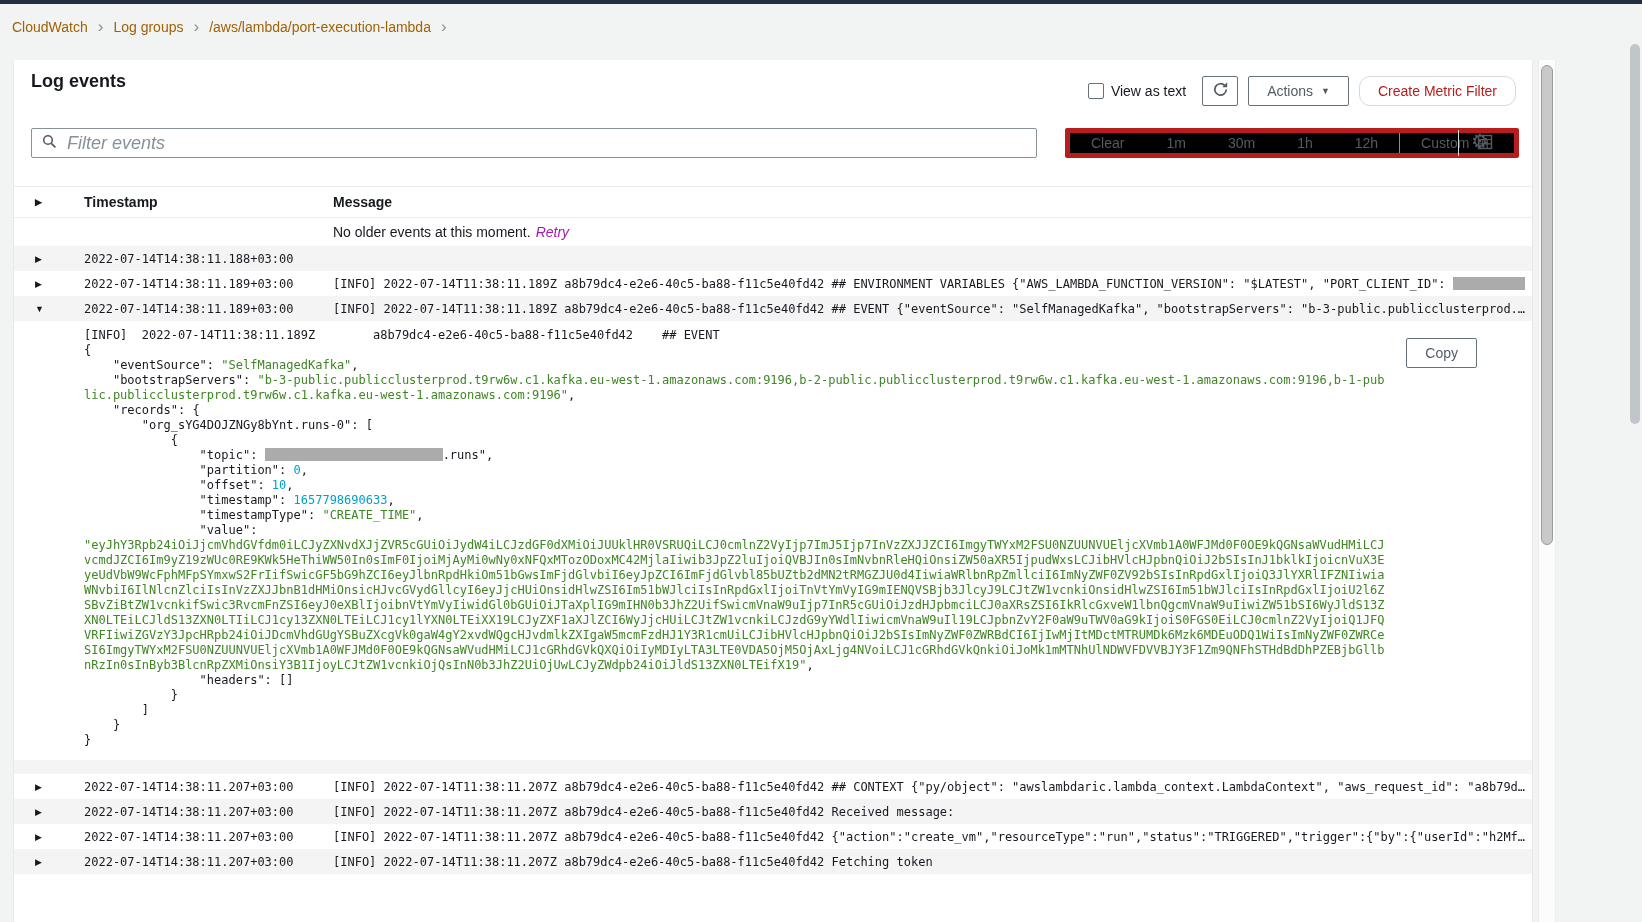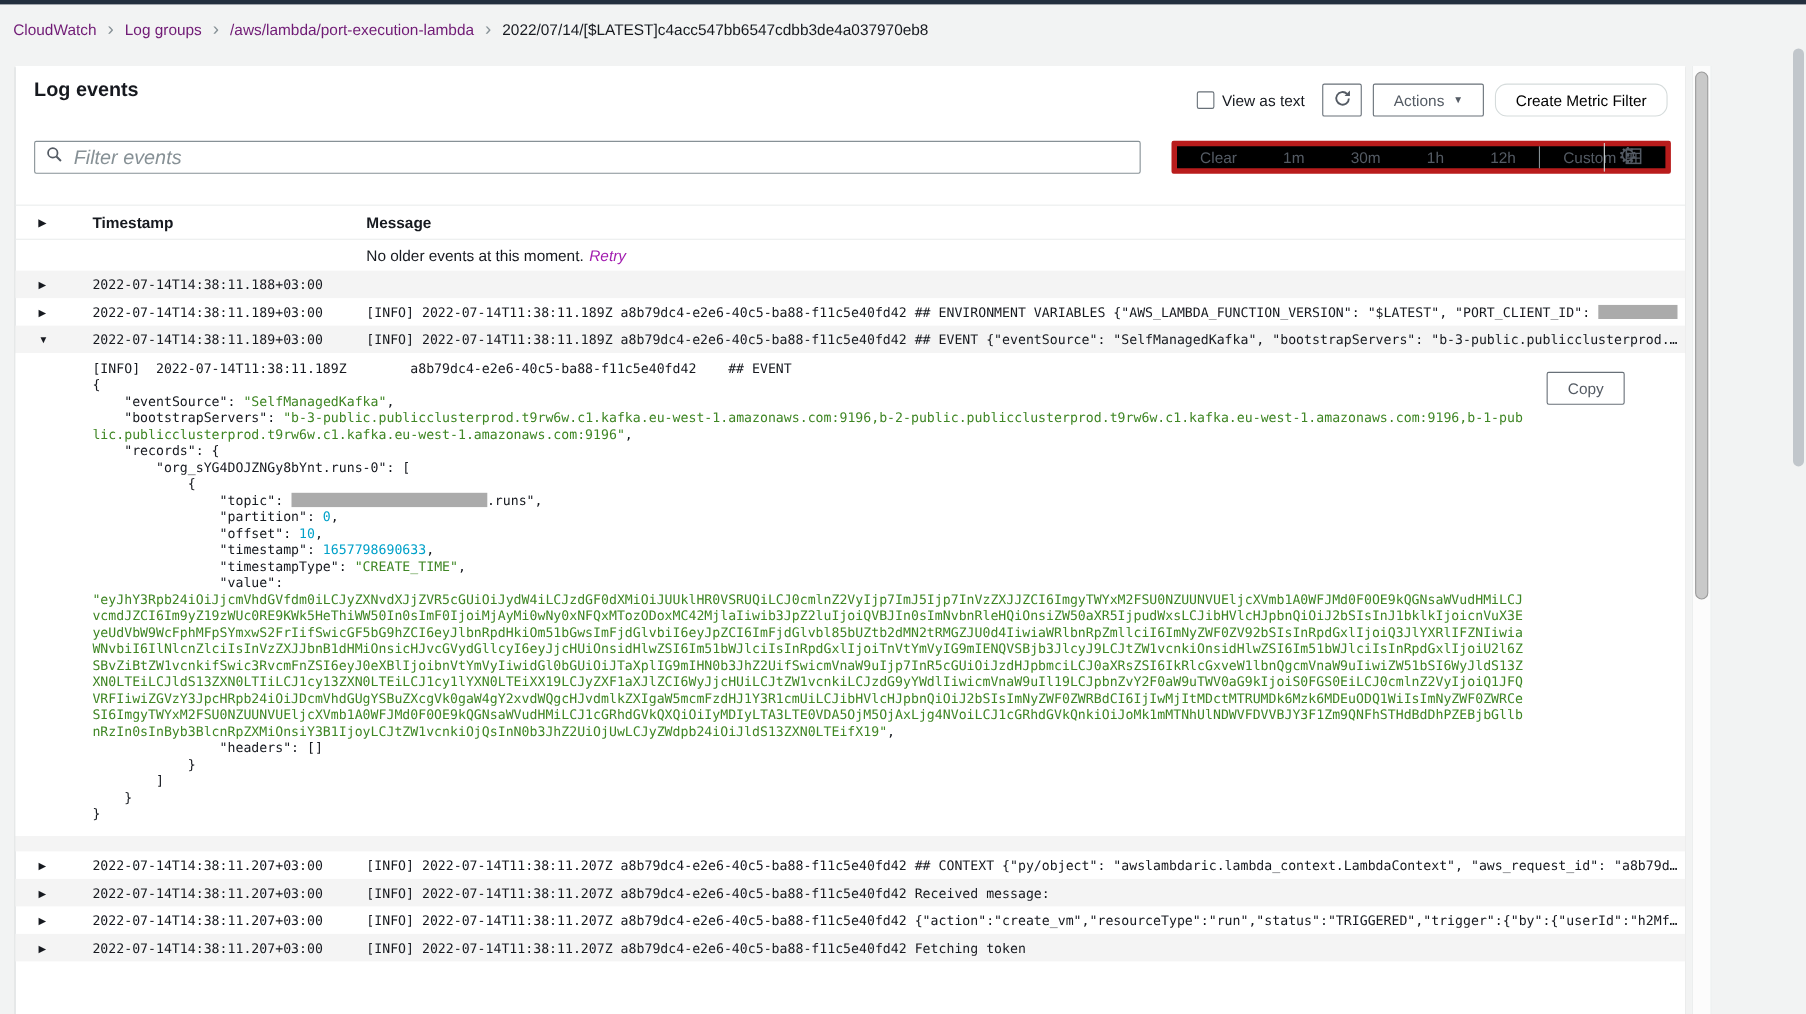--- a/index.html
+++ b/index.html
@@ -1,39 +1,39 @@
 <!DOCTYPE html>
 <html><head>
 <meta charset="utf-8">
 <style>
   html,body{margin:0;padding:0;width:1642px;height:922px;overflow:hidden;
     background:#f2f3f3;font-family:"Liberation Sans",sans-serif;color:#16191f;}
   .topbar{position:absolute;left:0;top:0;width:1642px;height:4px;background:#232f3e;}
   
   .breadcrumb{position:absolute;left:0;top:4px;width:1642px;height:46px;display:flex;
     align-items:center;padding-left:12px;font-size:14px;gap:10px;}
-  .crumb-link{color:#701a75;cursor:pointer;text-decoration:none;}
+  .crumb-link{color:#a16207;cursor:pointer;text-decoration:none;}
   .crumb-current{color:#16191f;}
   .crumb-sep{color:#879196;font-size:17px;line-height:14px;}
   
   .card{position:absolute;left:14px;top:60px;width:1518px;height:862px;background:#ffffff;
     box-shadow:0 1px 1px 0 rgba(0,28,36,.25);}
   .page-title{position:absolute;left:17px;top:11px;font-size:18px;font-weight:bold;}
   .subtitle{position:absolute;left:17px;top:33px;font-size:14px;white-space:nowrap;}
   .link{color:#0073bb;cursor:pointer;}
   .ext-icon{display:inline-block;vertical-align:-1px;margin-left:3px;}
   .controls{position:absolute;top:15px;right:16px;display:flex;align-items:center;gap:10px;height:32px;}
   .chk-wrap{display:flex;align-items:flex-start;gap:7px;margin-right:6px;}
   .checkbox{width:14px;height:14px;border:1px solid #687078;border-radius:2px;background:#fff;}
   .chk-label{font-size:14px;}
   .btn{display:inline-flex;align-items:center;justify-content:center;gap:8px;height:30px;
     background:#fff;border:1px solid #687078;border-radius:2px;font-size:14px;font-weight:normal;
     color:#545b64;padding:0 18px;cursor:pointer;font-family:"Liberation Sans",sans-serif;}
   .btn.icon-only{width:36px;padding:0;}
-  .btn.disabled{color:#000000;border-color:#d5dbdb;cursor:default;border-radius:11px;}
+  .btn.disabled{color:#b91c1c;border-color:#d5dbdb;cursor:default;border-radius:11px;}
   .caret{font-size:9px;line-height:9px;}
   
   .filter-row{position:absolute;left:17px;top:68px;height:32px;}
   .search-box{position:absolute;left:0;top:0;width:1006px;height:30px;border:1px solid #879196;
     border-radius:2px;background:#fff;display:flex;align-items:center;padding-left:10px;gap:8px;box-sizing:border-box;}
   .search-input{border:none;outline:none;flex:1;font-size:18px;font-style:italic;color:#444;
     font-family:"Liberation Sans",sans-serif;background:transparent;}
   .search-input::placeholder{color:#879196;font-style:italic;}
   .segmented{position:absolute;left:1034px;top:0;height:30px;display:flex;align-items:stretch;
     border:5px solid #b91c1c;border-radius:2px;background:#000000;box-sizing:border-box;}
@@ -76,21 +76,20 @@
 
 <div class="topbar"></div>
 
 <div class="breadcrumb">
   <span class="crumb-link">CloudWatch</span>
   <span class="crumb-sep">›</span>
   <span class="crumb-link">Log groups</span>
   <span class="crumb-sep">›</span>
   <span class="crumb-link">/aws/lambda/port-execution-lambda</span>
   <span class="crumb-sep">›</span>
-  <span class="crumb-current">2022/07/14/[$LATEST]c4acc547bb6547cdbb3de4a037970eb8</span>
 </div>
 
 <div class="card">
   <div class="page-title">Log events</div>
 
   <div class="controls">
     <div class="chk-wrap">
       <div class="checkbox"></div>
       <span class="chk-label">View as text</span>
     </div>

